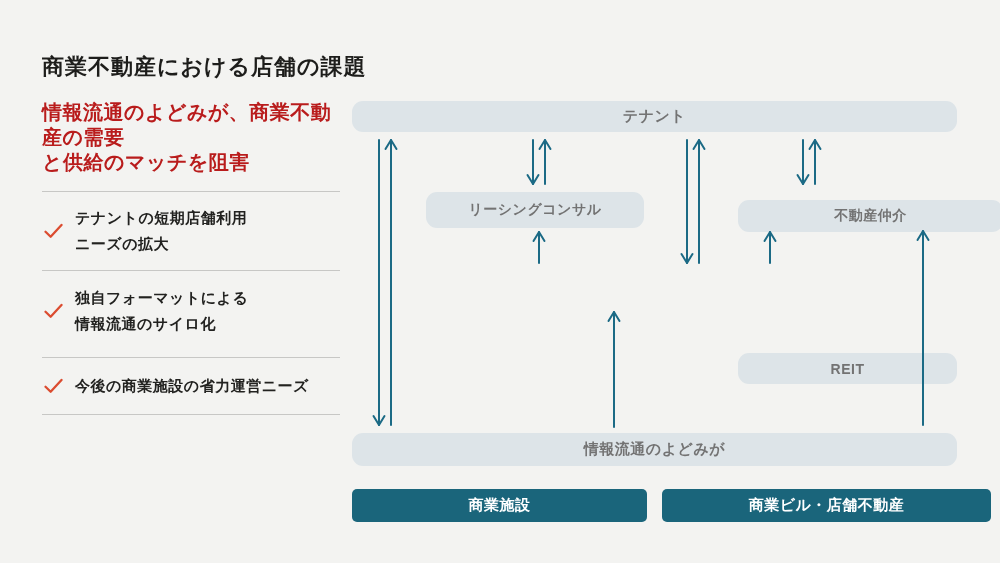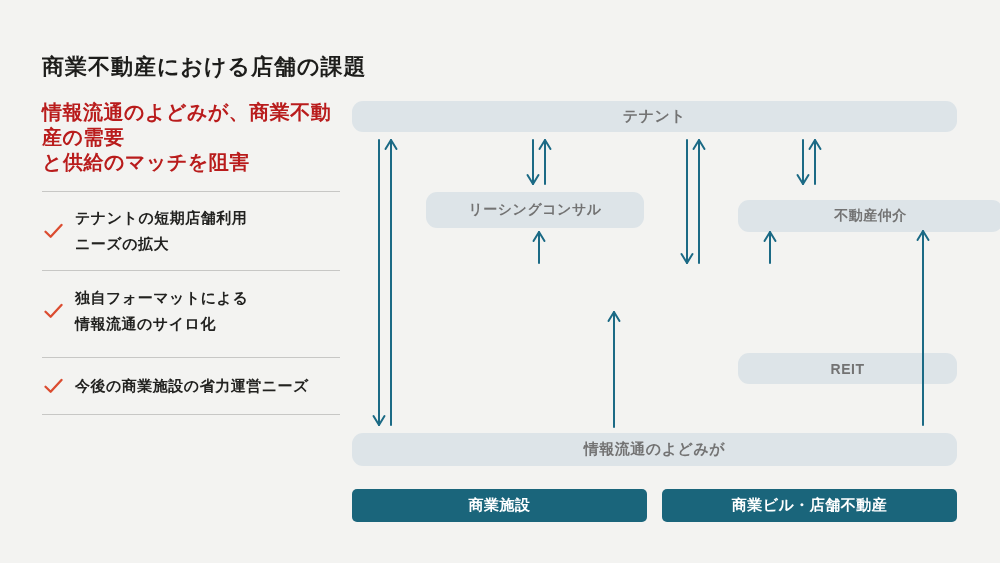--- a/index.html
+++ b/index.html
@@ -62,21 +62,21 @@
     background:var(--box-dark);color:var(--text-on-dark);
     border-radius:5px;font-size:15px;
   }
   .n-tenant          {left:352px;top:101px;width:605px;height:31px;font-size:15px;}
   .n-leasing         {left:426px;top:192px;width:218px;height:36px;}
   .n-broker          {left:738px;top:200px;width:265px;height:32px;}
   .n-property-mgmt   {left:507px;top:272px;width:450px;height:33px;}
   .n-reit            {left:738px;top:353px;width:219px;height:31px;}
   .n-asset-holder    {left:352px;top:433px;width:605px;height:33px;font-size:15px;}
   .n-commercial-facility{left:352px;top:489px;width:295px;height:33px;}
-  .n-commercial-building{left:662px;top:489px;width:295px;height:33px;}
+  .n-commercial-building{left:662px;top:489px;width:329px;height:33px;}
 
   .arrow-layer{position:absolute;left:0;top:0;width:1000px;height:563px;pointer-events:none;}
   .arrow-layer line,.arrow-layer path{stroke:var(--arrow);stroke-width:2;fill:none;stroke-linecap:round;stroke-linejoin:round;}
 </style>
 </head>
 <body>
 
 <div class="canvas">
 
   <aside class="left-panel">

